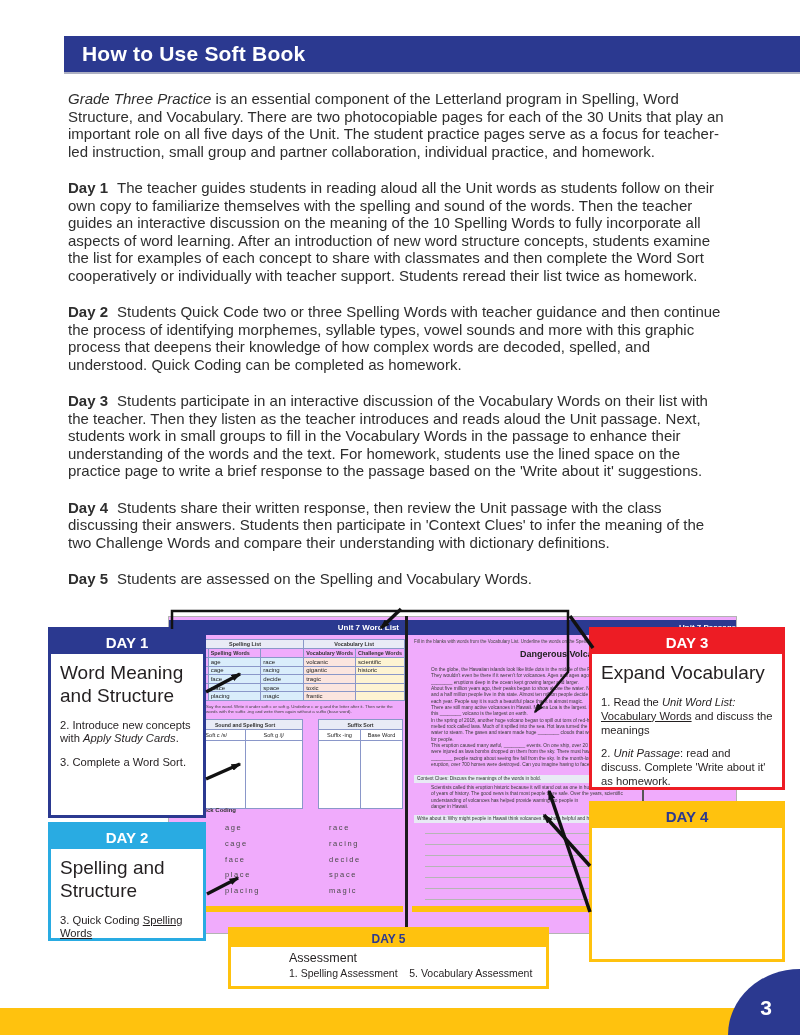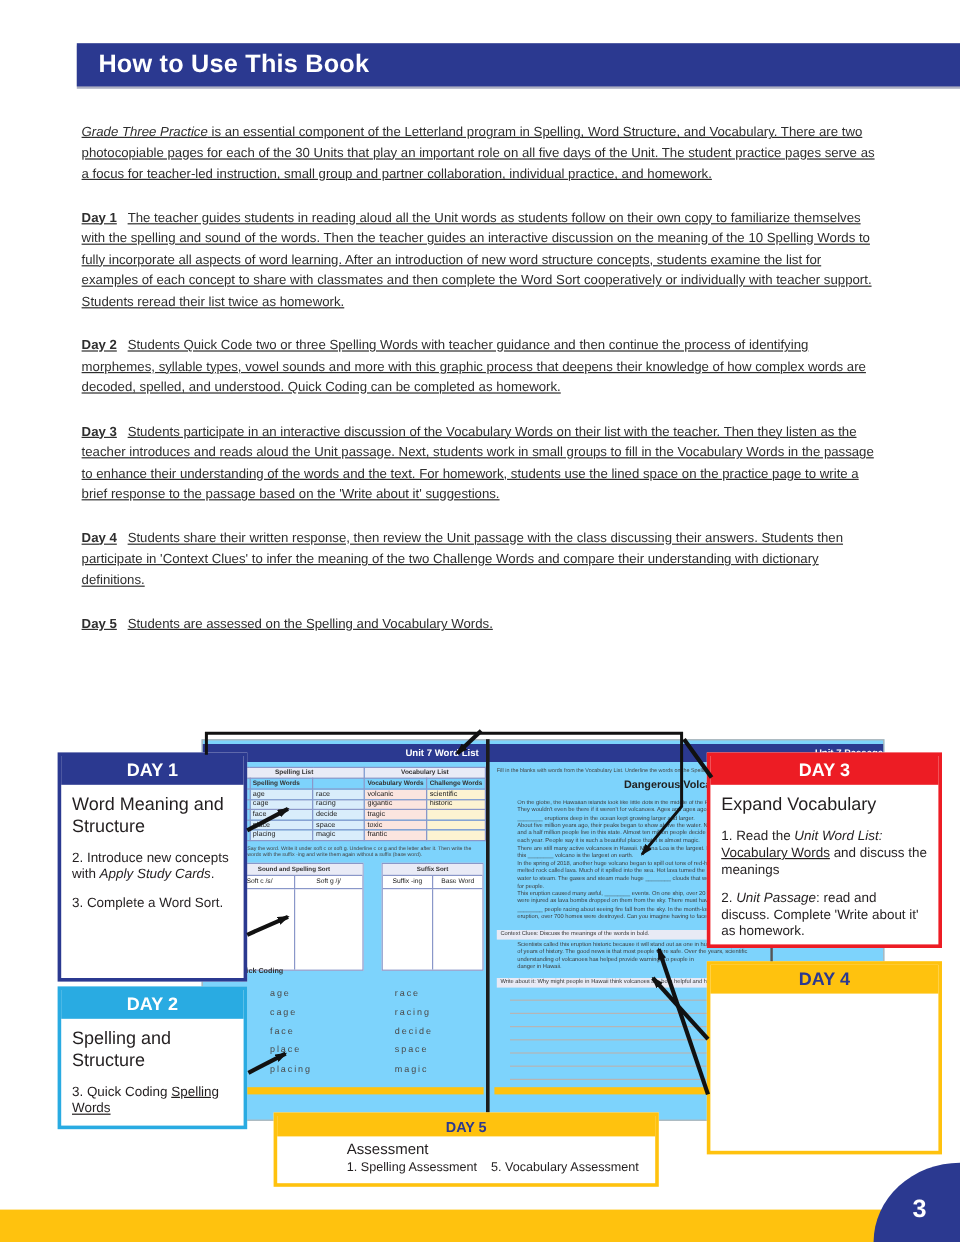--- a/index.html
+++ b/index.html
@@ -6,30 +6,30 @@
   html,body { background:#ffffff; }
   body { font-family:"Liberation Sans", sans-serif; color:#2e2e2e; }
   .page { position:relative; width:800px; height:1035px; overflow:hidden; background:#fff; }
 
   
   .header-bar { position:absolute; left:64px; top:36px; right:0; height:36px;
     background:#2B3990; display:flex; align-items:center; box-shadow:0 2px 0 rgba(20,30,80,.35); }
   .header-bar span { color:#fff; font-weight:bold; font-size:21px; padding-left:18px; letter-spacing:.2px; }
 
   
-  .content { position:absolute; left:68px; top:102px; width:662px; font-size:11px; line-height:17.5px;text-decoration:underline; }
+  .content { position:absolute; left:68px; top:90px; width:662px; font-size:15px; line-height:17.5px; }
   .content p { margin-bottom:19px; }
   .content b { margin-right:9px; }
 
   
   .rs-i { font-style:italic; }
   .rs-u { text-decoration:underline; }
 
   
-  .sheet { position:absolute; top:616px; height:318px; background:#7dd3fc; border:1px solid #b3b3b3; z-index:1; }
+  .sheet { position:absolute; top:616px; height:318px; background:#f0abfc; border:1px solid #b3b3b3; z-index:1; }
   .sheet-left  { left:168px; width:238px; }
   .sheet-right { left:406px; width:331px; }
   .sheet-divider { position:absolute; left:405px; top:616px; width:3px; height:318px; background:#1c1c1c; z-index:2; }
   .sheet-titlebar { position:absolute; top:3px; left:0; right:0; height:15px; background:#2B3990; color:#fff;
     font-size:8px; font-weight:bold; line-height:15px; }
   .tb-right { text-align:right; padding-right:6px; }
   .tb-left  { text-align:right;  padding-left:8px; }
 
   .wtable { position:absolute; left:17px; top:22px; border-collapse:collapse; table-layout:fixed; }
   .wtable td, .wtable th { border:0.7px solid #8a97c9; font-size:5.4px; font-weight:bold; color:#333;
@@ -72,21 +72,21 @@
   .ps-cc-par { position:absolute; left:24px; top:168px; width:300px; font-size:4.8px; line-height:6.3px;
     color:#3a3a3a; white-space:nowrap; overflow:hidden; }
   .wlines { position:absolute; left:18px; top:206px; width:306px; }
   .wlines div { height:11px; border-bottom:0.7px solid #b5b5b5; }
 
   
   .dbox { position:absolute; background:#fff; z-index:4; border:3px solid; }
   .dhead { height:24px; display:flex; align-items:center; justify-content:center;
     color:#fff; font-weight:bold; font-size:15px; }
   .dbody { padding:8px 9px; font-size:11.2px; line-height:1.24; color:#231F20; }
-  .dtitle { font-size:15px; line-height:1.2; margin-bottom:11px; }
+  .dtitle { font-size:19px; line-height:1.2; margin-bottom:11px; }
   .ditem { margin-bottom:10px; }
   .d1 { left:48px;  top:627px; width:158px; height:191px; border-color:#2B3990; }
   .d1 .dhead { background:#2B3990; }
   .d2 { left:48px;  top:822px; width:158px; height:119px; border-color:#29ABE2; }
   .d2 .dhead { background:#29ABE2; }
   .d3 { left:589px; top:627px; width:196px; height:163px; border-color:#ED1C24; }
   .d3 .dhead { background:#ED1C24; }
   .d4 { left:589px; top:801px; width:196px; height:161px; border-color:#FFC20E; }
   .d4 .dhead { background:#FFC20E; color:#2B3990; }
   .d5 { left:228px; top:927px; width:321px; height:62px; border-color:#FFC20E; }
@@ -103,21 +103,21 @@
   .corner { position:absolute; right:0; bottom:0; width:72px; height:66px; background:#2B3990;
     border-top-left-radius:100% 100%; z-index:9; }
   .corner span { position:absolute; right:28px; bottom:15px; color:#fff; font-weight:bold; font-size:21px; }
 </style>
 </head>
 <body>
 
 <div class="page">
 
   <div class="header-bar">
-    <span>How to Use This Book</span>
+    <span>How to Use Soft Book</span>
   </div>
 
   <div class="content">
     <p><span class="rs-i">Grade Three Practice</span><span> is an essential component of the Letterland program in Spelling, Word Structure, and Vocabulary. There are two photocopiable pages for each of the 30 Units that play an important role on all five days of the Unit. The student practice pages serve as a focus for teacher-led instruction, small group and partner collaboration, individual practice, and homework.</span></p>
     <p><b>Day 1</b><span>The teacher guides students in reading aloud all the Unit words as students follow on their own copy to familiarize themselves with the spelling and sound of the words. Then the teacher guides an interactive discussion on the meaning of the 10 Spelling Words to fully incorporate all aspects of word learning. After an introduction of new word structure concepts, students examine the list for examples of each concept to share with classmates and then complete the Word Sort cooperatively or individually with teacher support. Students reread their list twice as homework.</span></p>
     <p><b>Day 2</b><span>Students Quick Code two or three Spelling Words with teacher guidance and then continue the process of identifying morphemes, syllable types, vowel sounds and more with this graphic process that deepens their knowledge of how complex words are decoded, spelled, and understood. Quick Coding can be completed as homework.</span></p>
     <p><b>Day 3</b><span>Students participate in an interactive discussion of the Vocabulary Words on their list with the teacher. Then they listen as the teacher introduces and reads aloud the Unit passage. Next, students work in small groups to fill in the Vocabulary Words in the passage to enhance their understanding of the words and the text. For homework, students use the lined space on the practice page to write a brief response to the passage based on the 'Write about it' suggestions.</span></p>
     <p><b>Day 4</b><span>Students share their written response, then review the Unit passage with the class discussing their answers. Students then participate in 'Context Clues' to infer the meaning of the two Challenge Words and compare their understanding with dictionary definitions.</span></p>
     <p><b>Day 5</b><span>Students are assessed on the Spelling and Vocabulary Words.</span></p>
   </div>

